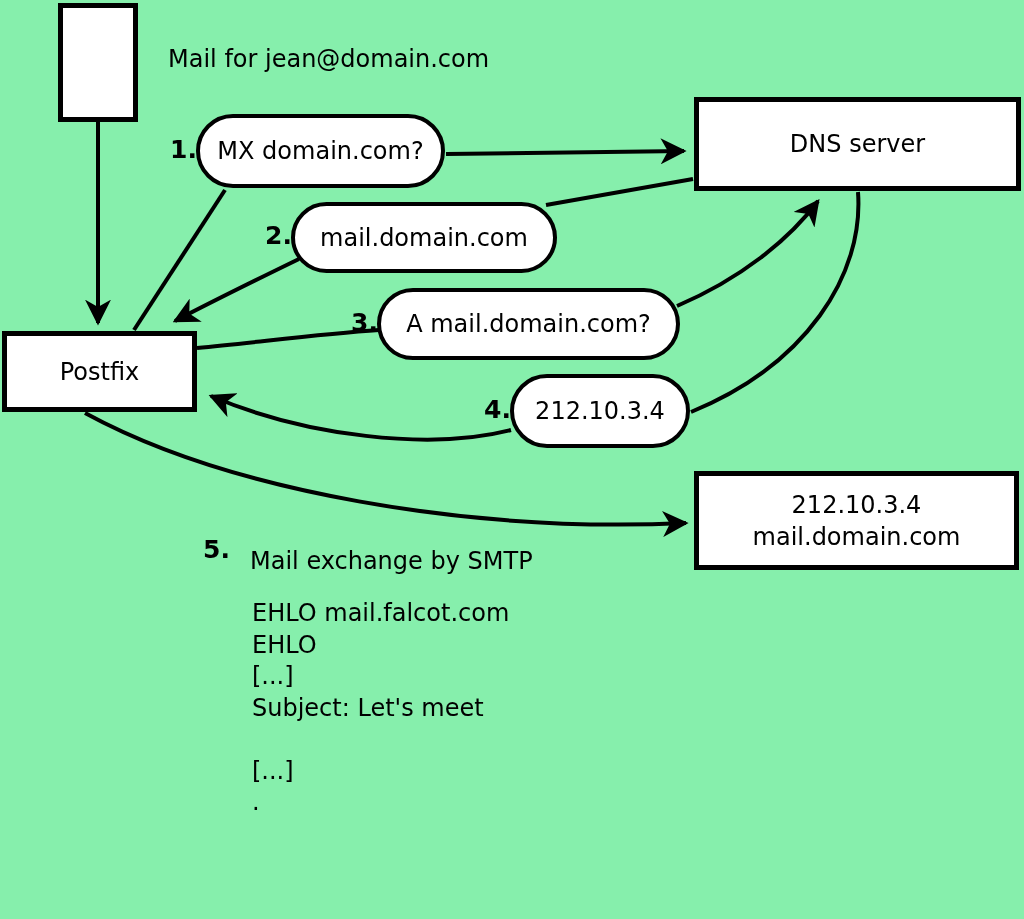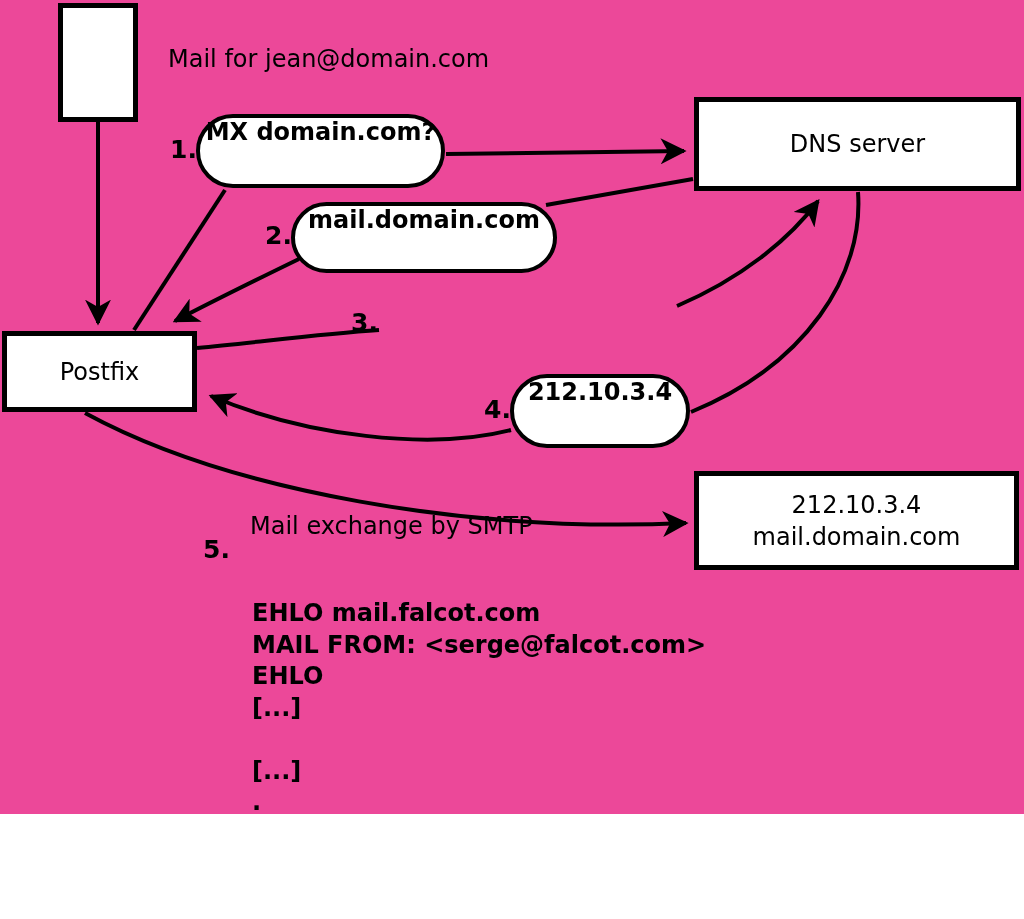--- a/index.html
+++ b/index.html
@@ -4,22 +4,22 @@
 <style>
   html, body { margin: 0; padding: 0; }
   body {
     font-family: "DejaVu Sans", "Liberation Sans", sans-serif;
     background: #ffffff;
     color: #000000;
   }
   .canvas {
     position: relative;
     width: 1024px;
-    height: 814px;
-    background: #ec4899;
+    height: 919px;
+    background: #86efac;
     overflow: hidden;
   }
   .arrows {
     position: absolute;
     left: 0; top: 0;
     width: 1024px; height: 919px;
   }
   .box {
     position: absolute;
     border: 5px solid #000000;
@@ -30,24 +30,24 @@
     font-size: 24px;
     text-align: center;
     box-sizing: border-box;
   }
   .pill {
     position: absolute;
     border: 4px solid #000000;
     border-radius: 37px;
     background: #ffffff;
     display: flex;
+    align-items: center;
     justify-content: center;
     font-size: 24px;
     box-sizing: border-box;
-    font-weight: bold;
   }
   .num {
     position: absolute;
     width: 36px;
     font-size: 25px;
     font-weight: bold;
     text-align: right;
     line-height: 26px;
   }
   .caption {
@@ -64,21 +64,20 @@
   .smtp {
     position: absolute;
     left: 252px;
     top: 598px;
     font-size: 24px;
   }
   .smtp-line {
     height: 31.5px;
     line-height: 31.5px;
     white-space: pre;
-    font-weight: bold;
   }
 </style>
 </head>
 <body>
 
 <div class="canvas">
 
   <svg class="arrows" viewBox="0 0 1024 919" xmlns="http://www.w3.org/2000/svg">
     <defs>
       <marker id="ah" viewBox="0 0 10 10" refX="9" refY="5" markerWidth="6.5" markerHeight="6.5" orient="auto-start-reverse">
@@ -122,32 +121,35 @@
   <div class="pill" style="left:196px; top:114px; width:249px; height:74px;">
     <span>MX domain.com?</span>
   </div>
 
   <div class="num" style="left:256px; top:223px;">2.</div>
   <div class="pill" style="left:291px; top:202px; width:266px; height:71px;">
     <span>mail.domain.com</span>
   </div>
 
   <div class="num" style="left:342px; top:310px;">3.</div>
+  <div class="pill" style="left:377px; top:288px; width:303px; height:72px;">
+    <span>A mail.domain.com?</span>
+  </div>
 
   <div class="num" style="left:475px; top:397px;">4.</div>
   <div class="pill" style="left:510px; top:374px; width:180px; height:74px;">
     <span>212.10.3.4</span>
   </div>
 
   <div class="num" style="left:194px; top:537px;">5.</div>
-  <div class="step5-label" style="left:250px; top:512px;">Mail exchange by SMTP</div>
+  <div class="step5-label" style="left:250px; top:547px;">Mail exchange by SMTP</div>
 
   <div class="smtp">
     <div class="smtp-line">EHLO mail.falcot.com</div>
-    <div class="smtp-line">MAIL FROM: &lt;serge@falcot.com&gt;</div>
     <div class="smtp-line">EHLO</div>
     <div class="smtp-line">[...]</div>
+    <div class="smtp-line">Subject: Let's meet</div>
     <div class="smtp-line"></div>
     <div class="smtp-line">[...]</div>
     <div class="smtp-line">.</div>
   </div>
 
 </div>
 
 </body></html>

